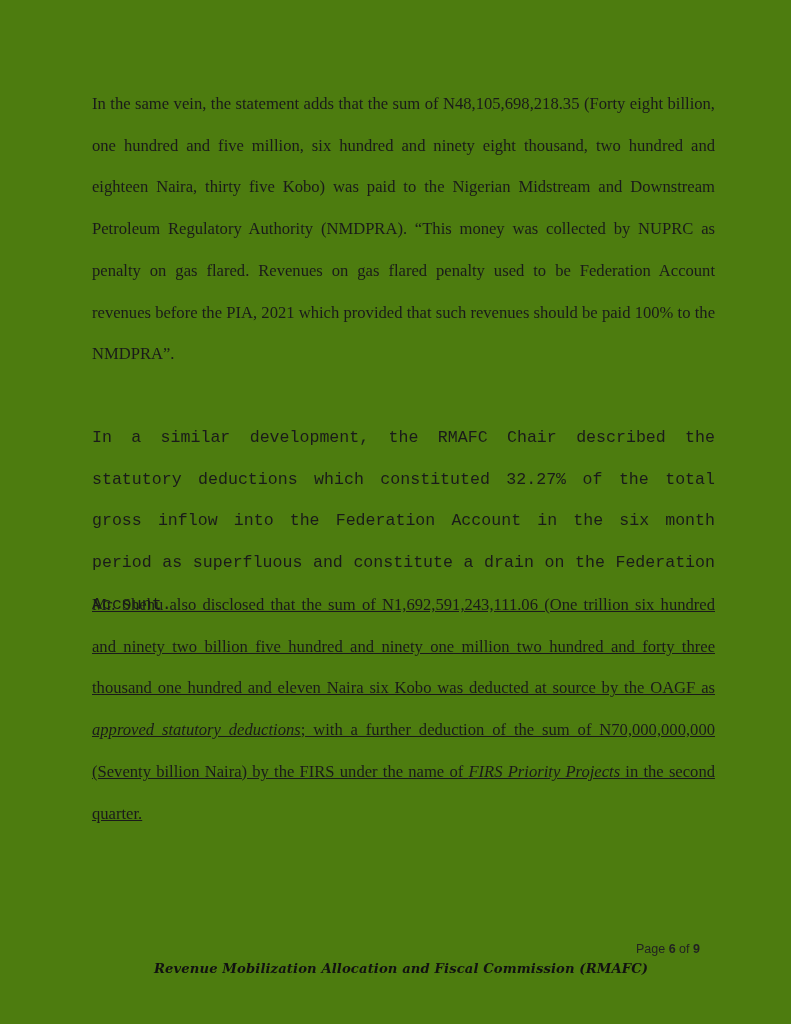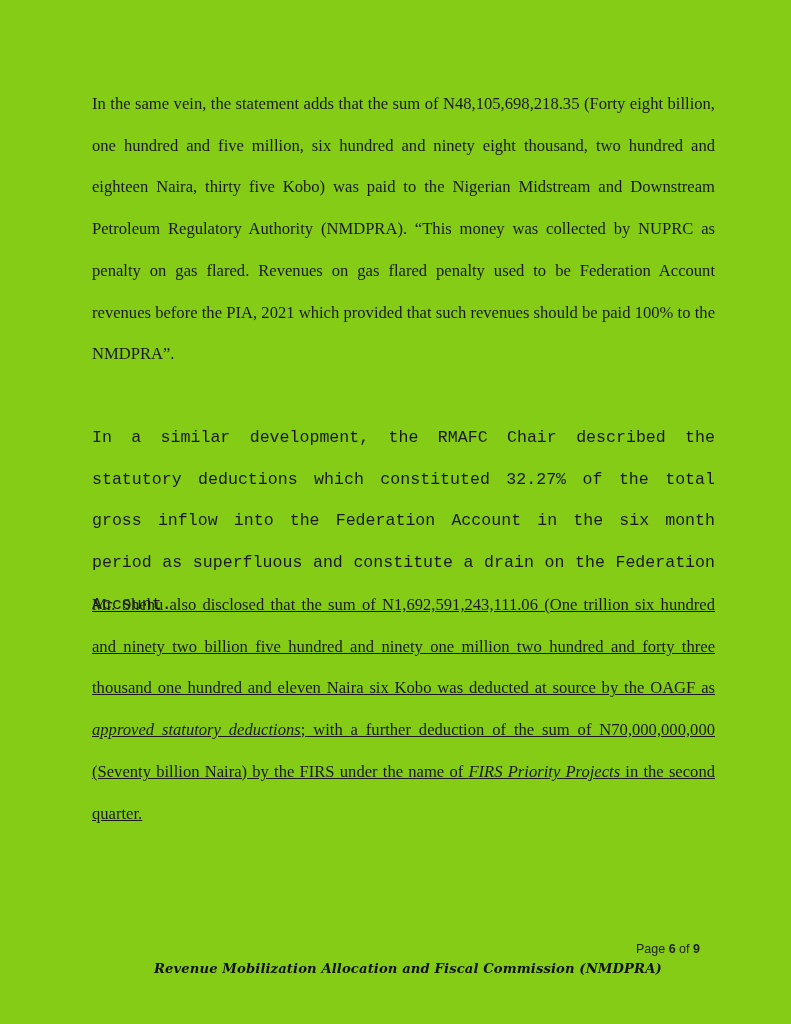--- a/index.html
+++ b/index.html
@@ -13,21 +13,21 @@
       position: relative;
       overflow: hidden;
       font-family: "Liberation Serif", "DejaVu Serif", serif;
       color: #1a1a1a;
     }
     .page {
       position: absolute;
       left: 0; top: 0;
       width: 791px;
       height: 1024px;
-      background: #84cc16;
+      background: #4d7c0f;
     }
     .body-text {
       position: absolute;
       left: 92px;
       width: 623px;
       font-size: 16.6px;
       line-height: 41.7px;
       text-align: justify;
       margin: 0;
     }
@@ -68,15 +68,15 @@
   <p class="body-text p2">
     <span>In a similar development, the RMAFC Chair described the statutory deductions which constituted 32.27% of the total gross inflow into the Federation Account in the six month period as superfluous and constitute a drain on the Federation Account.</span>
   </p>
 
   <p class="body-text p3">
     <span>Mr. Shehu also disclosed that the sum of N1,692,591,243,111.06 (One trillion six hundred and ninety two billion five hundred and ninety one million two hundred and forty three thousand one hundred and eleven Naira six Kobo was deducted at source by the OAGF as </span><em>approved statutory deductions</em><span>; with a further deduction of the sum of N70,000,000,000 (Seventy billion Naira) by the FIRS under the name of </span><em>FIRS Priority Projects</em><span> in the second quarter.</span>
   </p>
 
   <div class="footer-page"><span>Page </span><b>6</b><span> of </span><b>9</b></div>
 
-  <div class="footer-title">Revenue Mobilization Allocation and Fiscal Commission (NMDPRA)</div>
+  <div class="footer-title">Revenue Mobilization Allocation and Fiscal Commission (RMAFC)</div>
 
 </div>
 
 </body></html>

